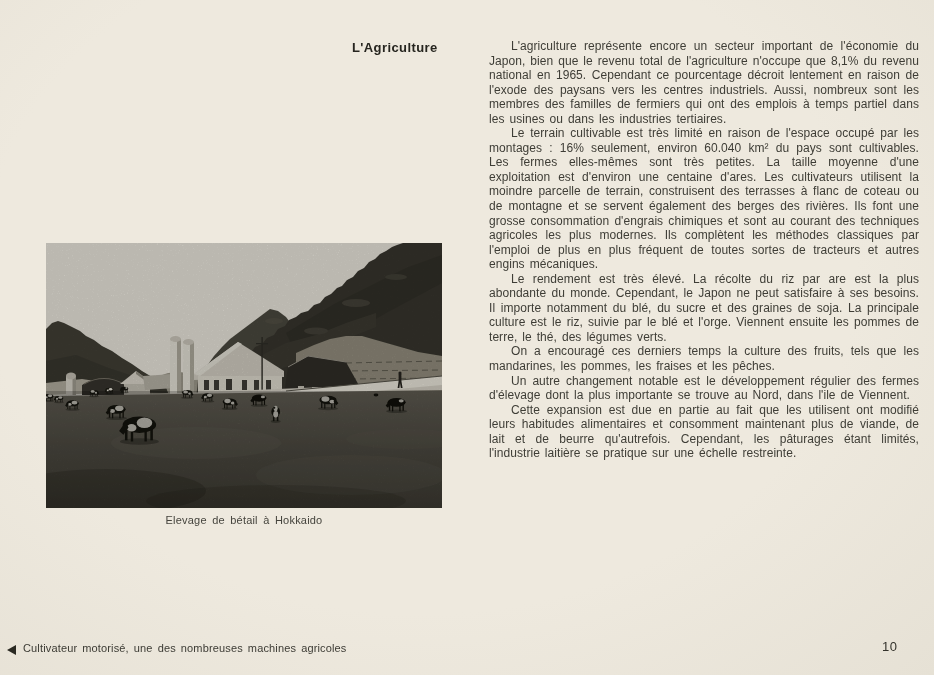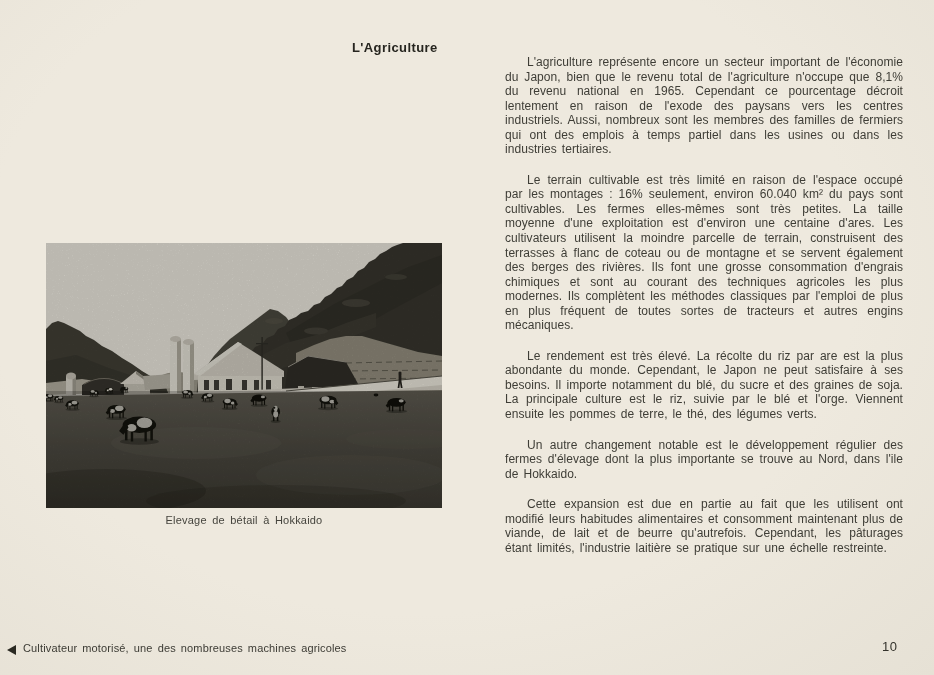--- a/index.html
+++ b/index.html
@@ -14,21 +14,21 @@
   }
   .title{
     position:absolute;left:352px;top:40px;
     font-size:13px;font-weight:bold;letter-spacing:.4px;color:#26251f;
   }
   .article{
     position:absolute;left:489px;top:39px;width:430px;
     font-size:12px;line-height:14.55px;color:#3e3d36;
     text-align:justify;letter-spacing:.05px;word-spacing:1.6px;
   }
-  .article p{margin:16px;text-indent:22px;}
+  .article p{margin:0;text-indent:22px;}
   .photo-frame{
     position:absolute;left:46px;top:243px;width:396px;height:265px;
   }
   .photo-caption{
     position:absolute;left:46px;top:514px;width:396px;
     text-align:center;font-size:11px;color:#45443d;word-spacing:2.2px;letter-spacing:.2px;
   }
   .bottom-caption{
     position:absolute;left:7px;top:642px;width:370px;
     font-size:11px;line-height:13.5px;color:#3c3b34;word-spacing:1.8px;letter-spacing:.15px;
@@ -47,21 +47,22 @@
 <body>
 
 <div class="page">
 
   <div class="title">L'Agriculture</div>
 
   <div class="article">
     <p>L'agriculture représente encore un secteur important de l'économie du Japon, bien que le revenu total de l'agriculture n'occupe que 8,1% du revenu national en 1965.  Cependant ce pourcentage décroit lentement en raison de l'exode des paysans vers les centres industriels.  Aussi, nombreux sont les membres des familles de fermiers qui ont des emplois à temps partiel dans les usines ou dans les industries tertiaires.</p>
     <p>Le terrain cultivable est très limité en raison de l'espace occupé par les montages : 16% seulement, environ 60.040 km² du pays sont cultivables. Les fermes elles-mêmes sont très petites.  La taille moyenne d'une exploitation est d'environ une centaine d'ares.  Les cultivateurs utilisent la moindre parcelle de terrain, construisent des terrasses à flanc de coteau ou de montagne et se servent également des berges des rivières.  Ils font une grosse consommation d'engrais chimiques et sont au courant des techniques agricoles les plus modernes.  Ils complètent les méthodes classiques par l'emploi de plus en plus fréquent de toutes sortes de tracteurs et autres engins mécaniques.</p>
     <p>Le rendement est très élevé.  La récolte du riz par are est la plus abondante du monde.  Cependant, le Japon ne peut satisfaire à ses besoins. Il importe notamment du blé, du sucre et des graines de soja.  La principale culture est le riz, suivie par le blé et l'orge. Viennent ensuite les pommes de terre, le thé, des légumes verts.</p>
-    <p>Un autre changement notable est le développement régulier des fermes d'élevage dont la plus importante se trouve au Nord, dans l'ile de Hokkaido.</p>
+    <p>On a encouragé ces derniers temps la culture des fruits, tels que les mandarines, les pommes, les fraises et les pêches.</p>
+    <p>Un autre changement notable est le développement régulier des fermes d'élevage dont la plus importante se trouve au Nord, dans l'ile de Viennent.</p>
     <p>Cette expansion est due en partie au fait que les utilisent ont modifié leurs habitudes alimentaires et consomment maintenant plus de viande, de lait et de beurre qu'autrefois.  Cependant, les pâturages étant limités, l'industrie laitière se pratique sur une échelle restreinte.</p>
   </div>
 
   <div class="photo-frame">
     <svg width="396" height="265" viewBox="0 0 396 265">
       <defs>
         <linearGradient id="pastureG" x1="0" y1="0" x2="0" y2="1">
           <stop offset="0" stop-color="#6d695e"></stop>
           <stop offset="0.5" stop-color="#57544a"></stop>
           <stop offset="1" stop-color="#46433a"></stop>

